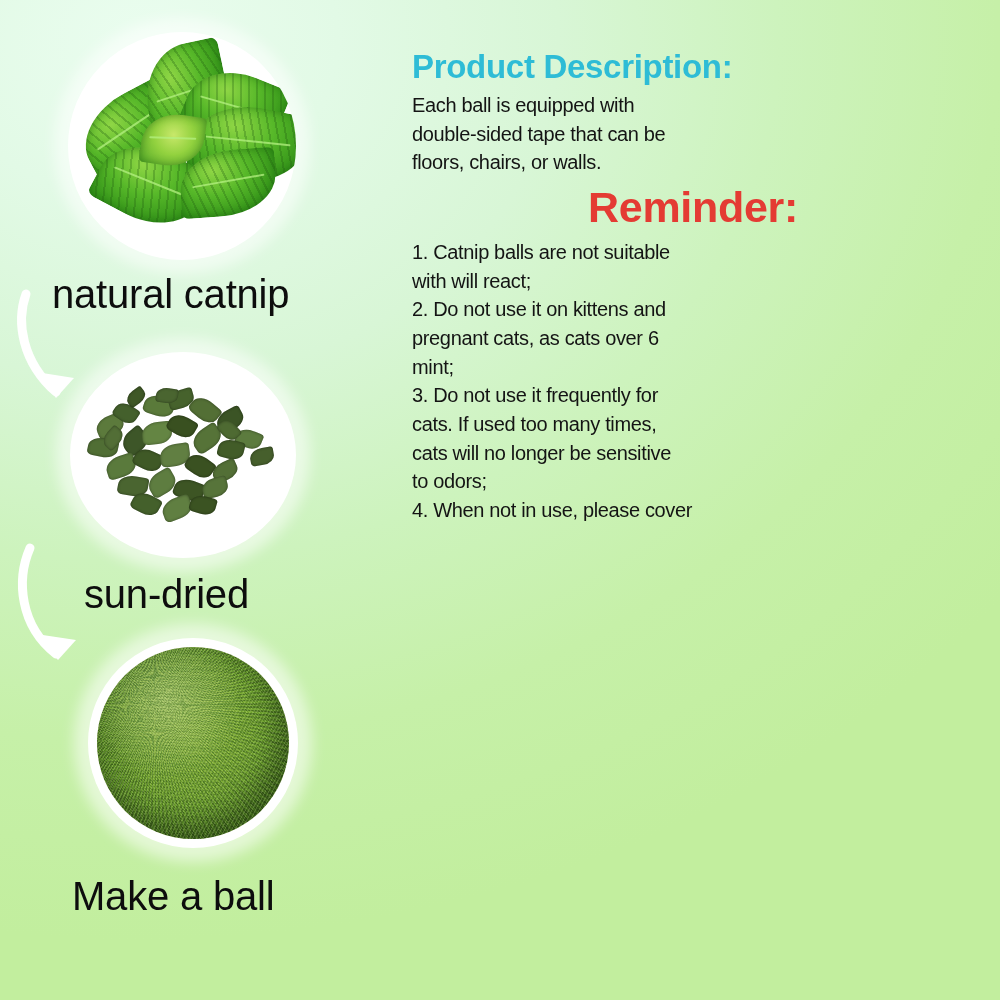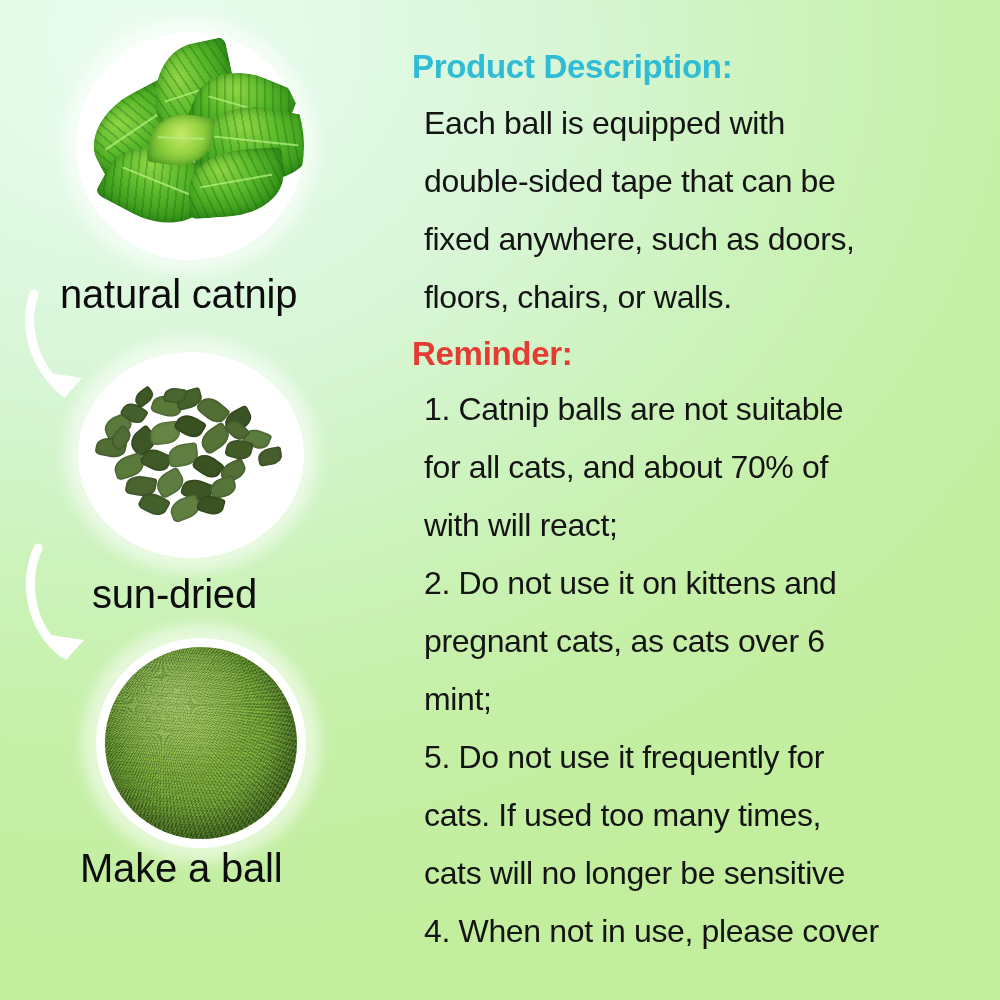--- a/index.html
+++ b/index.html
@@ -29,21 +29,20 @@
     overflow: hidden;
   }
 
   
   .process-col {
     position: absolute;
     left: 0;
     top: 0;
     width: 400px;
     height: 1000px;
-    margin-left: 8px;
   }
 
   .photo-circle {
     position: absolute;
     border-radius: 50%;
     background: #ffffff;
     overflow: hidden;
     box-shadow: 0 0 14px 14px rgba(255,255,255,0.55);
   }
 
@@ -161,21 +160,21 @@
   .stage-caption {
     position: absolute;
     font-size: 40px;
     color: #0d0d0d;
     white-space: nowrap;
     letter-spacing: -0.2px;
     font-weight: 400;
   }
   #caption-fresh { left: 52px;  top: 272px; }
   #caption-dried { left: 84px;  top: 572px; text-align: center; }
-  #caption-ball  { left: 72px;  top: 846px; text-align: center; }
+  #caption-ball  { left: 72px;  top: 874px; text-align: center; }
 
   
   .flow-arrow {
     position: absolute;
     width: 110px;
     height: 130px;
     pointer-events: none;
   }
   #arrow-1 { left: 12px; top: 288px; }
   #arrow-2 { left: 12px; top: 542px; }
@@ -189,32 +188,33 @@
   }
   .heading-desc {
     font-size: 33px;
     font-weight: 700;
     color: #2ebcd6;
     line-height: 1.30;
     margin: 0 0 2px 0;
     letter-spacing: -0.3px;
   }
   .heading-reminder {
-    font-size: 33px;
+    font-size: 43px;
     font-weight: 700;
     color: #e43b33;
     line-height: 1.30;
     margin: 3px 0 2px 0;
     letter-spacing: -0.3px;
+    text-align: center;
   }
   .body-line {
-    font-size: 32px;
+    font-size: 20px;
     color: #141414;
     line-height: 1.435;
-    margin: 12px;
+    margin: 0;
     letter-spacing: -0.35px;
     white-space: nowrap;
   }
 </style>
 </head>
 <body>
 
 <div id="infographic">
 
   <div class="process-col">
@@ -286,30 +286,29 @@
 
     <div class="stage-caption" id="caption-ball">Make a ball</div>
   </div>
 
   <div class="copy-col">
 
     <div class="heading-desc">Product Description:</div>
 
     <div class="body-line">Each ball is equipped with</div>
     <div class="body-line">double-sided tape that can be</div>
-    <div class="body-line">fixed anywhere, such as doors,</div>
     <div class="body-line">floors, chairs, or walls.</div>
 
     <div class="heading-reminder">Reminder:</div>
 
     <div class="body-line">1. Catnip balls are not suitable</div>
-    <div class="body-line">for all cats, and about 70% of</div>
     <div class="body-line">with will react;</div>
     <div class="body-line">2. Do not use it on kittens and</div>
     <div class="body-line">pregnant cats, as cats over 6</div>
     <div class="body-line">mint;</div>
-    <div class="body-line">5. Do not use it frequently for</div>
+    <div class="body-line">3. Do not use it frequently for</div>
     <div class="body-line">cats. If used too many times,</div>
     <div class="body-line">cats will no longer be sensitive</div>
+    <div class="body-line">to odors;</div>
     <div class="body-line">4. When not in use, please cover</div>
   </div>
 
 </div>
 
 </body></html>

